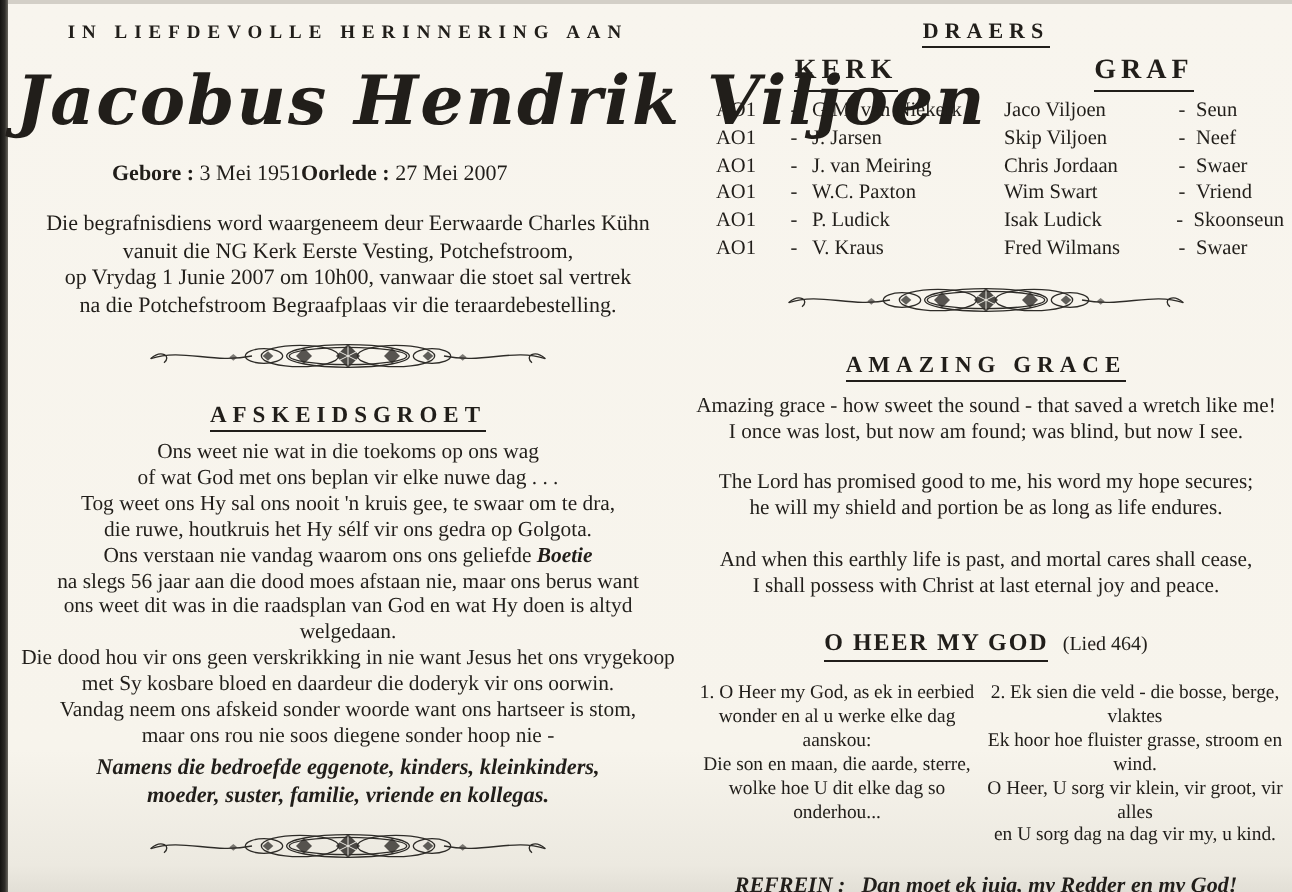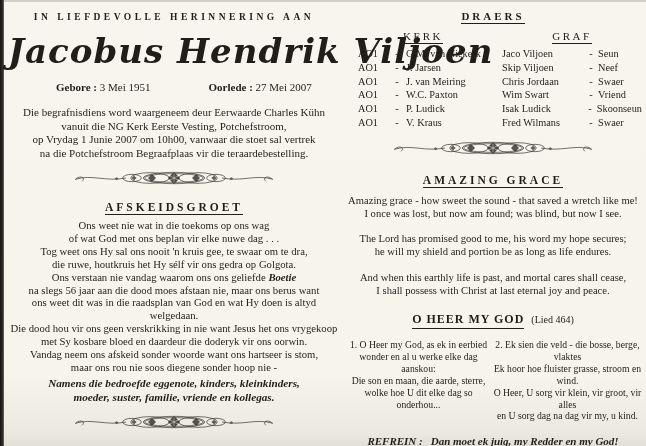--- a/index.html
+++ b/index.html
@@ -17,40 +17,40 @@
   .col-left { left:8px; width:332px; text-align:center; }
   .col-right { left:344px; width:298px; text-align:center; }
 
   .caps-header { font-size:9.5px; font-weight:bold; letter-spacing:3.5px; margin-top:6px; }
   .deceased-name {
     font-family:"DejaVu Serif", serif; font-style:italic; font-weight:bold;
     font-size:34px; margin-top:9px; letter-spacing:1px; white-space:nowrap;
   }
   .dates-row { display:flex; margin-top:10px; font-size:11px; text-align:center; }
   .date-item.born { margin-left:48px; }
-  .date-item.died { margin-left:58px; }
+  .date-item.died { }
   .date-label { font-weight:bold; }
   .service-par { margin-top:13px; font-size:11px; line-height:13.5px; }
 
   .flourish { margin-top:9px; }
   .flourish svg { display:inline-block; }
 
   .section-title { display:inline-block; font-size:11.5px; font-weight:bold; letter-spacing:3px;
     border-bottom:1.2px solid #211e1a; padding-bottom:1px; margin-top:10px; }
   .poem { margin-top:4px; font-size:10.7px; line-height:12.9px; }
   .em-word { font-style:italic; font-weight:bold; }
   .dedication { margin-top:2px; font-size:11.2px; font-style:italic; font-weight:bold; line-height:14px; }
 
   .draers-title { display:inline-block; font-size:11px; font-weight:bold; letter-spacing:3px;
     border-bottom:1.2px solid #211e1a; padding-bottom:1px; margin-top:4px; }
   .lists-row { display:flex; margin-top:2px; text-align:left; }
   .kerk-col { width:158px; }
   .graf-col { width:140px; }
   .list-header { text-align:center; margin-bottom:3px; }
-  .list-header span { display:inline-block; font-size:11px; font-weight:normal; letter-spacing:2.5px;
+  .list-header span { display:inline-block; font-size:14px; font-weight:bold; letter-spacing:2.5px;
     border-bottom:1.2px solid #211e1a; padding-bottom:1px; }
   .kerk-row, .graf-row { display:flex; font-size:10.3px; line-height:13.8px;align-items:flex-end; }
   .kerk-row { padding-left:14px; }
   .cell-code { width:30px; }
   .cell-dash { width:18px; text-align:center; }
   .graf-row .cell-name { width:82px; }
   .graf-row .cell-dash { width:14px; }
 
   .ag-stanza { font-size:10.6px; line-height:13.2px; margin-bottom:12px; }
   .ag-block { margin-top:9px; }

